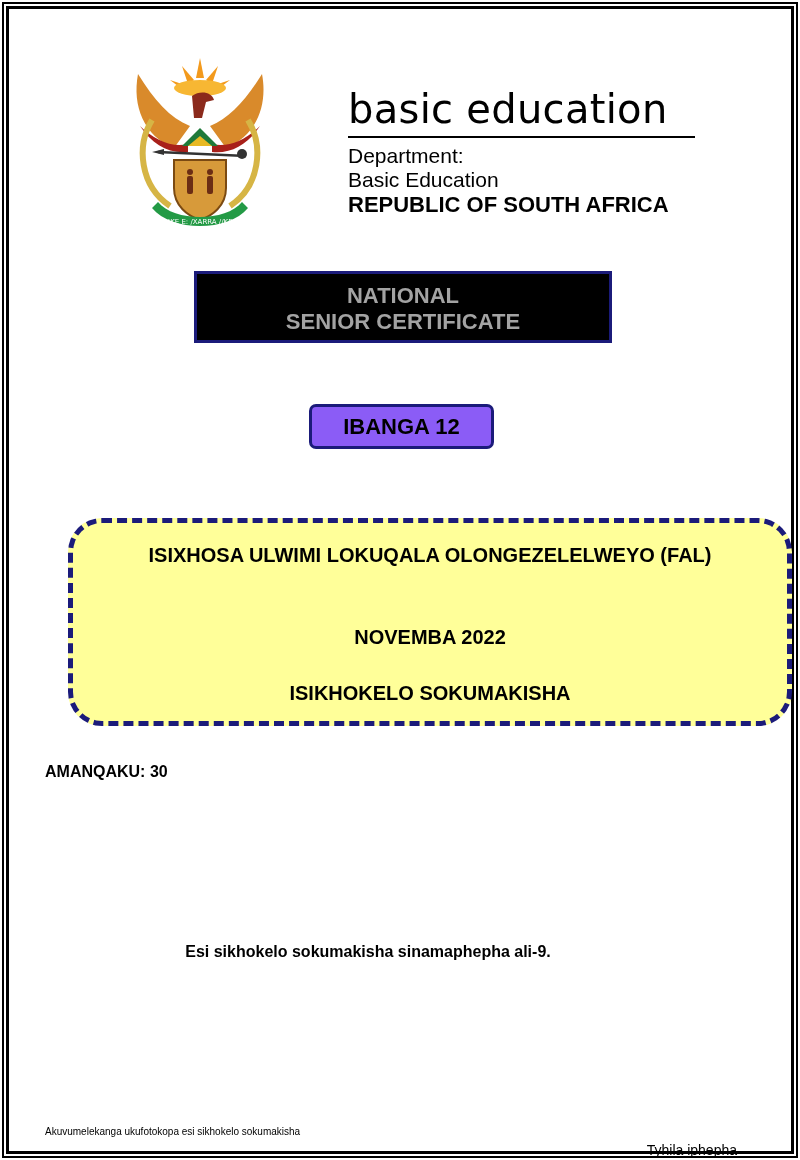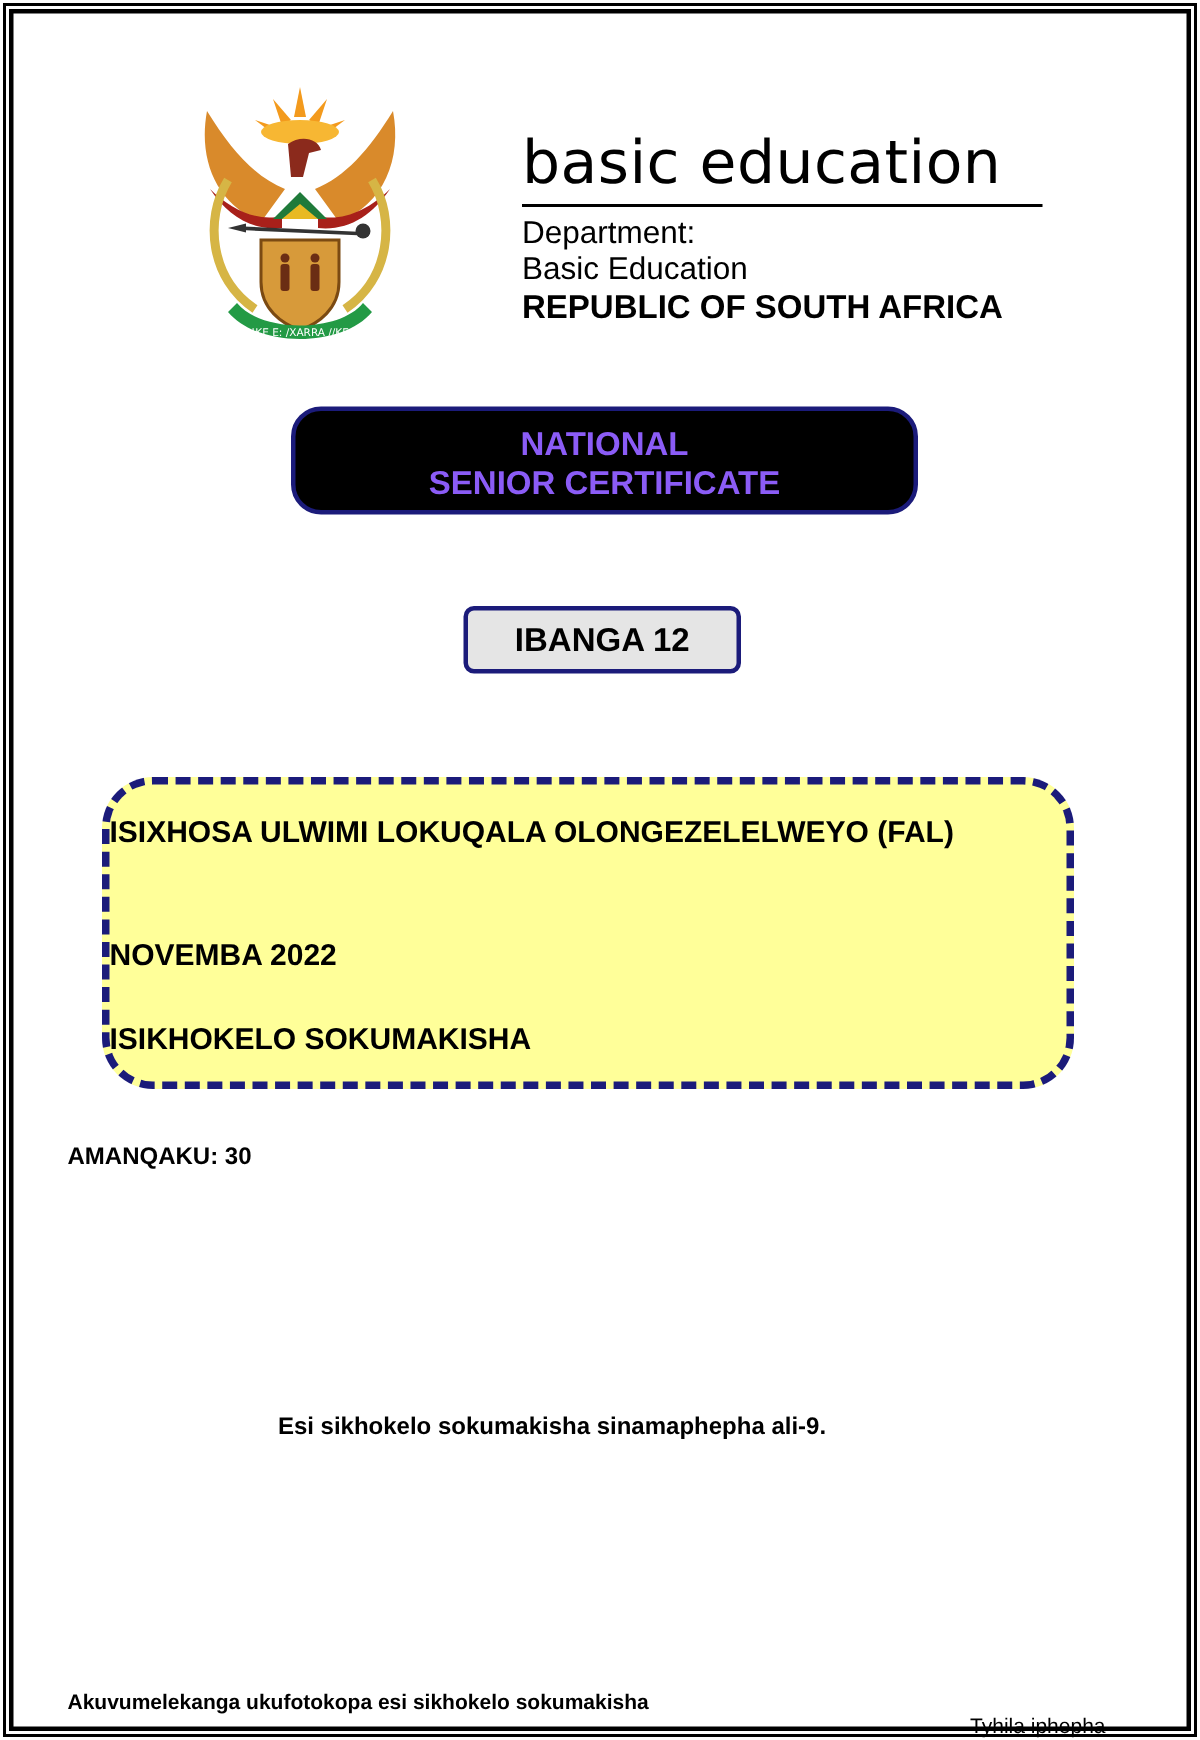--- a/index.html
+++ b/index.html
@@ -9,34 +9,34 @@
 
     .crest { position: absolute; left: 130px; top: 56px; width: 140px; height: 180px; }
 
     .brand { position: absolute; left: 304px; top: 86px; width: 350px; margin-left: 44px; }
     .brand-title { font-family: "DejaVu Sans", sans-serif; font-size: 40px; letter-spacing: 0.3px; line-height: 46px; font-weight: normal; }
     .brand-rule { height: 2px; background: #000; margin-top: 4px; width: 347px; }
     .brand-line { font-size: 21px; line-height: 24px; }
     .brand-line.first { margin-top: 6px; }
     .brand-strong { font-size: 22px; font-weight: bold; line-height: 26px; }
 
-    .nsc-box { position: absolute; left: 194px; top: 271px; width: 418px; height: 72px; background: #000; border: 3px solid #1b1b7a; border-radius: 20px; box-sizing: border-box; color: #8b5cf6; text-align: center; font-weight: bold; font-size: 22px; line-height: 26px; padding-top: 9px; }
+    .nsc-box { position: absolute; left: 194px; top: 271px; width: 418px; height: 72px; background: #000; border: 3px solid #1b1b7a; border-radius: 0; box-sizing: border-box; color: #a3a3a3; text-align: center; font-weight: bold; font-size: 22px; line-height: 26px; padding-top: 9px; }
 
-    .grade-box { position: absolute; left: 309px; top: 404px; width: 185px; height: 45px; background: #e5e5e5; border: 3px solid #1b1b7a; border-radius: 7px; box-sizing: border-box; text-align: center; font-weight: bold; font-size: 22px; line-height: 39px; }
+    .grade-box { position: absolute; left: 309px; top: 404px; width: 185px; height: 45px; background: #8b5cf6; border: 3px solid #1b1b7a; border-radius: 7px; box-sizing: border-box; text-align: center; font-weight: bold; font-size: 22px; line-height: 39px; }
 
-    .subject-box { position: absolute; left: 68px; top: 518px; width: 648px; height: 208px; background: #ffff99; border: 5px dashed #1b1b7a; border-radius: 34px; box-sizing: border-box; text-align: left; }
+    .subject-box { position: absolute; left: 68px; top: 518px; width: 724px; height: 208px; background: #ffff99; border: 5px dashed #1b1b7a; border-radius: 34px; box-sizing: border-box; text-align: center; }
     .subject-line { position: absolute; left: 0; width: 100%; font-weight: bold; font-size: 20px; line-height: 24px; font-stretch: condensed; }
     .l1 { top: 20px; }
     .l2 { top: 67px; }
     .l3 { top: 102px; }
     .l4 { top: 158px; }
 
     .marks { position: absolute; left: 45px; top: 763px; font-weight: bold; font-size: 16px; }
     .pages-note { position: absolute; left: 0; width: 736px; top: 903px; text-align: center; font-weight: bold; font-size: 16px; margin-top: 40px; }
-    .footer-left { position: absolute; left: 45px; top: 1126px; font-size: 14px; font-weight: bold; }
+    .footer-left { position: absolute; left: 45px; top: 1126px; font-size: 10px; }
     .footer-right { position: absolute; right: 63px; top: 1126px; font-size: 14px; margin-top: 16px; }
   </style>
 </head>
 <body>
 
 <div class="frame-outer"></div>
 <div class="frame-inner"></div>
 
 <div class="crest">
   <svg width="140" height="180" viewBox="0 0 140 180">

